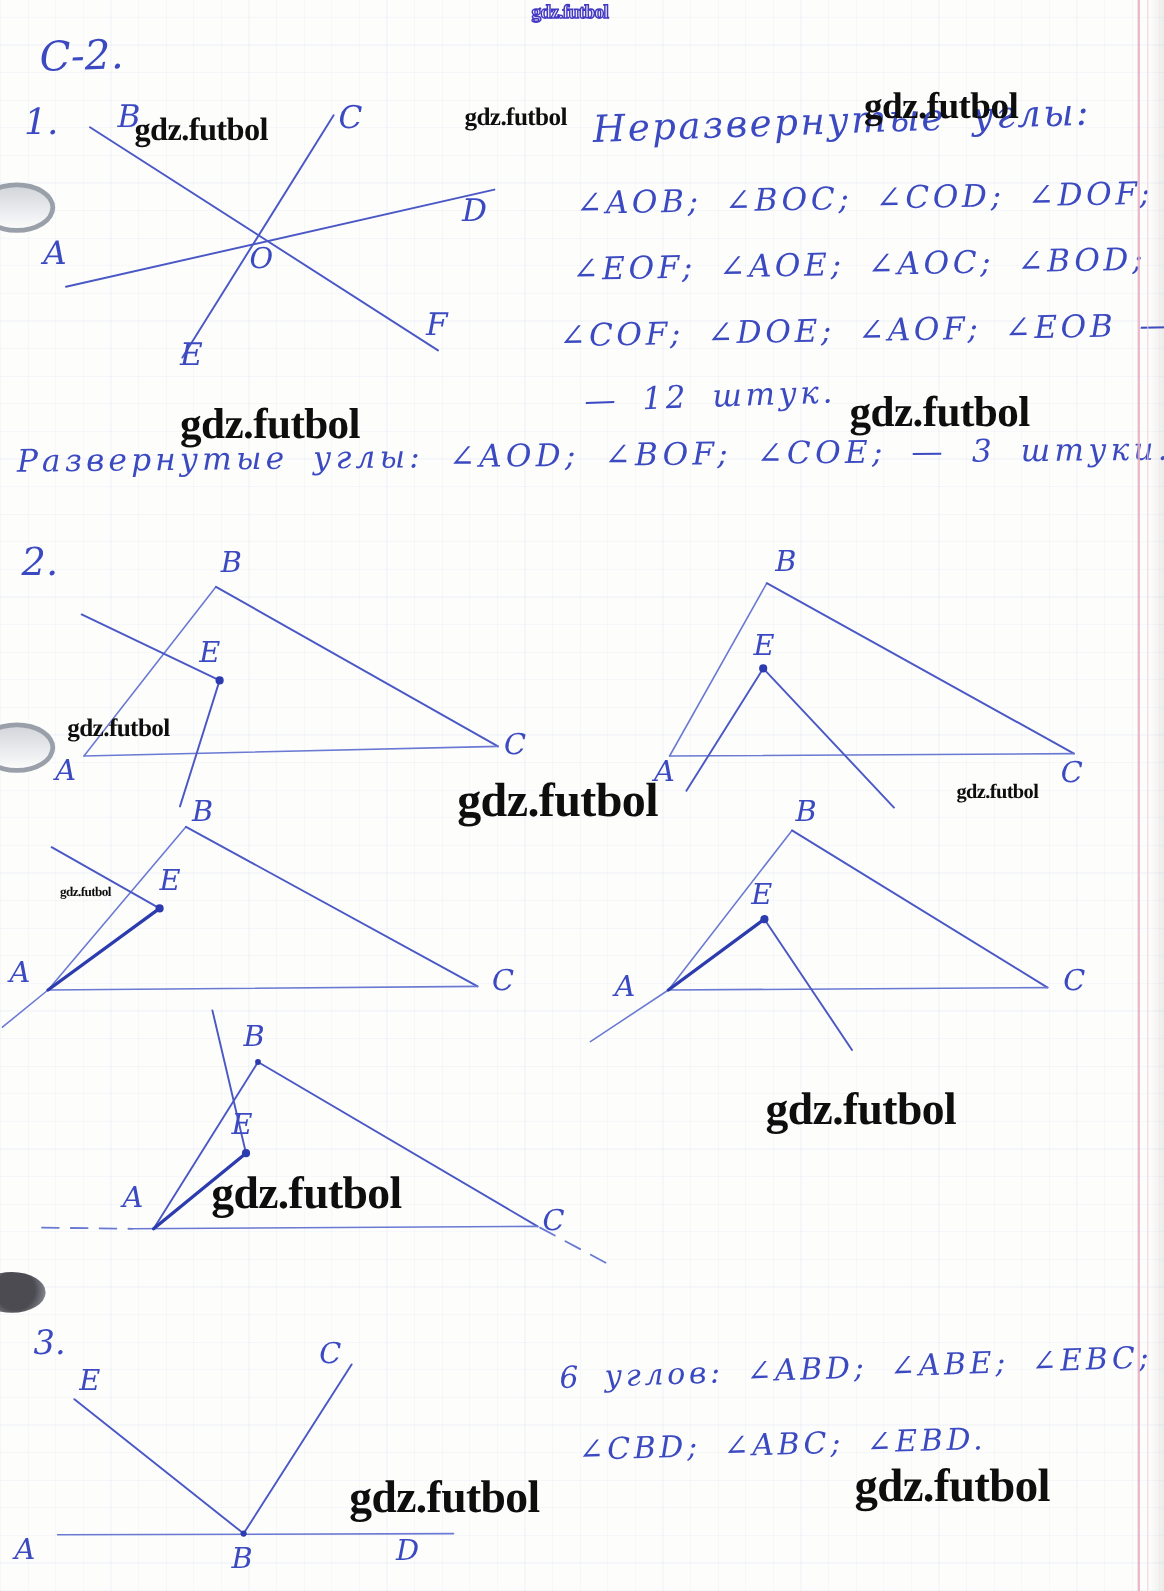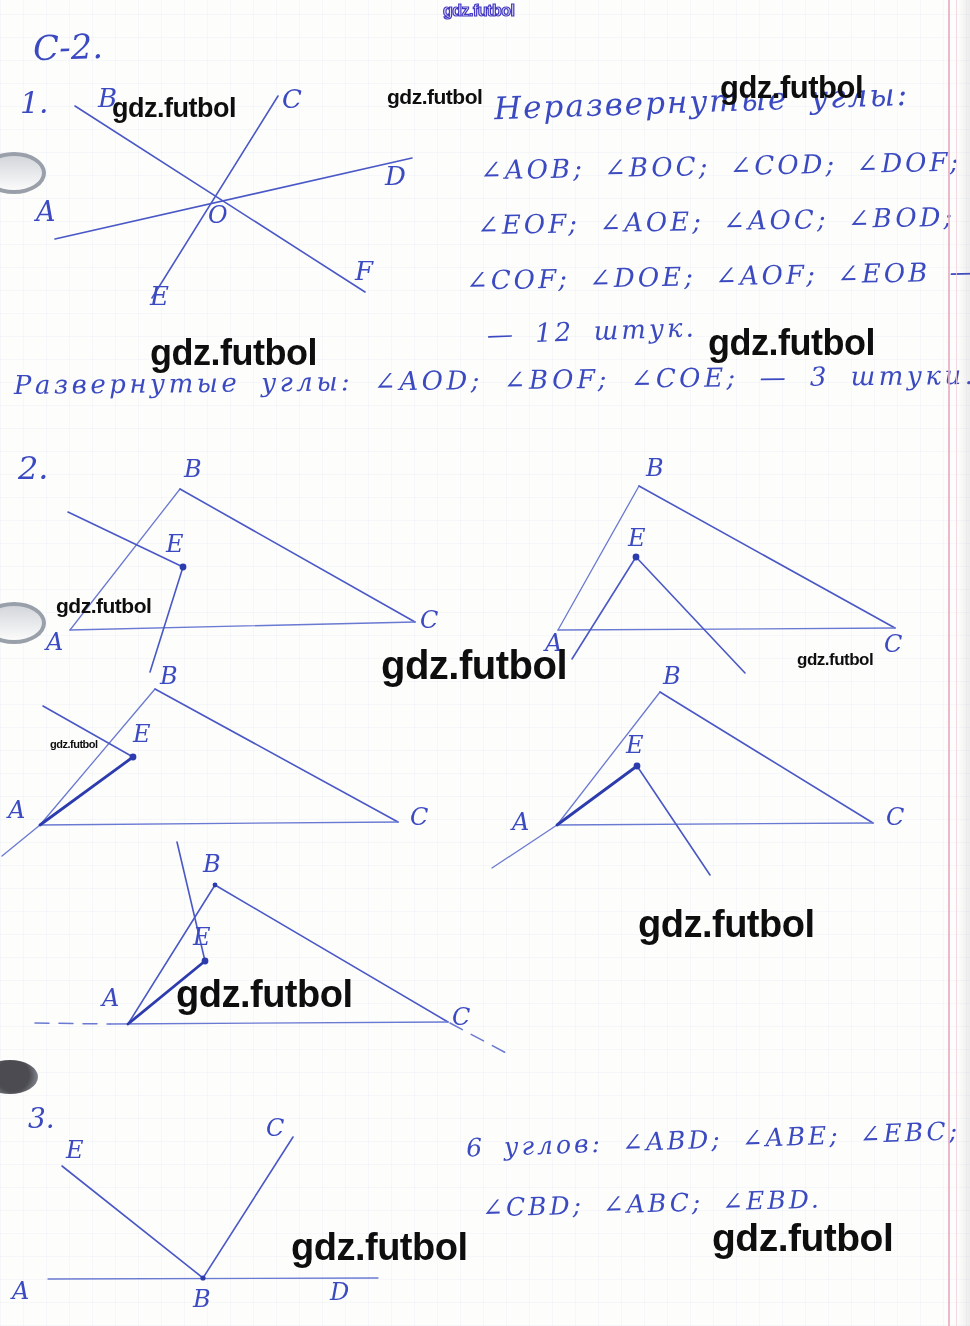--- a/index.html
+++ b/index.html
@@ -38,21 +38,21 @@
   .lbl{
     position:absolute;
     font-family:"DejaVu Serif","DejaVu Sans",serif;
     font-style:italic;
     color:var(--ink,#3b4ac1);
     font-size:24px;
     white-space:nowrap;
   }
   .wm{
     position:absolute;
-    font-family:Liberation Sans, sans-serif;
+    font-family:Liberation Serif, serif;
     color:var(--wm,#0e0e0e);
     font-weight:700;
     white-space:nowrap;
     letter-spacing:-0.5px;
   }
   .wm.semi{font-weight:600;}
   .wm.outline{
     color:rgba(64,54,198,0.10);
     -webkit-text-stroke:1.2px #4338c2;
     font-weight:700;

